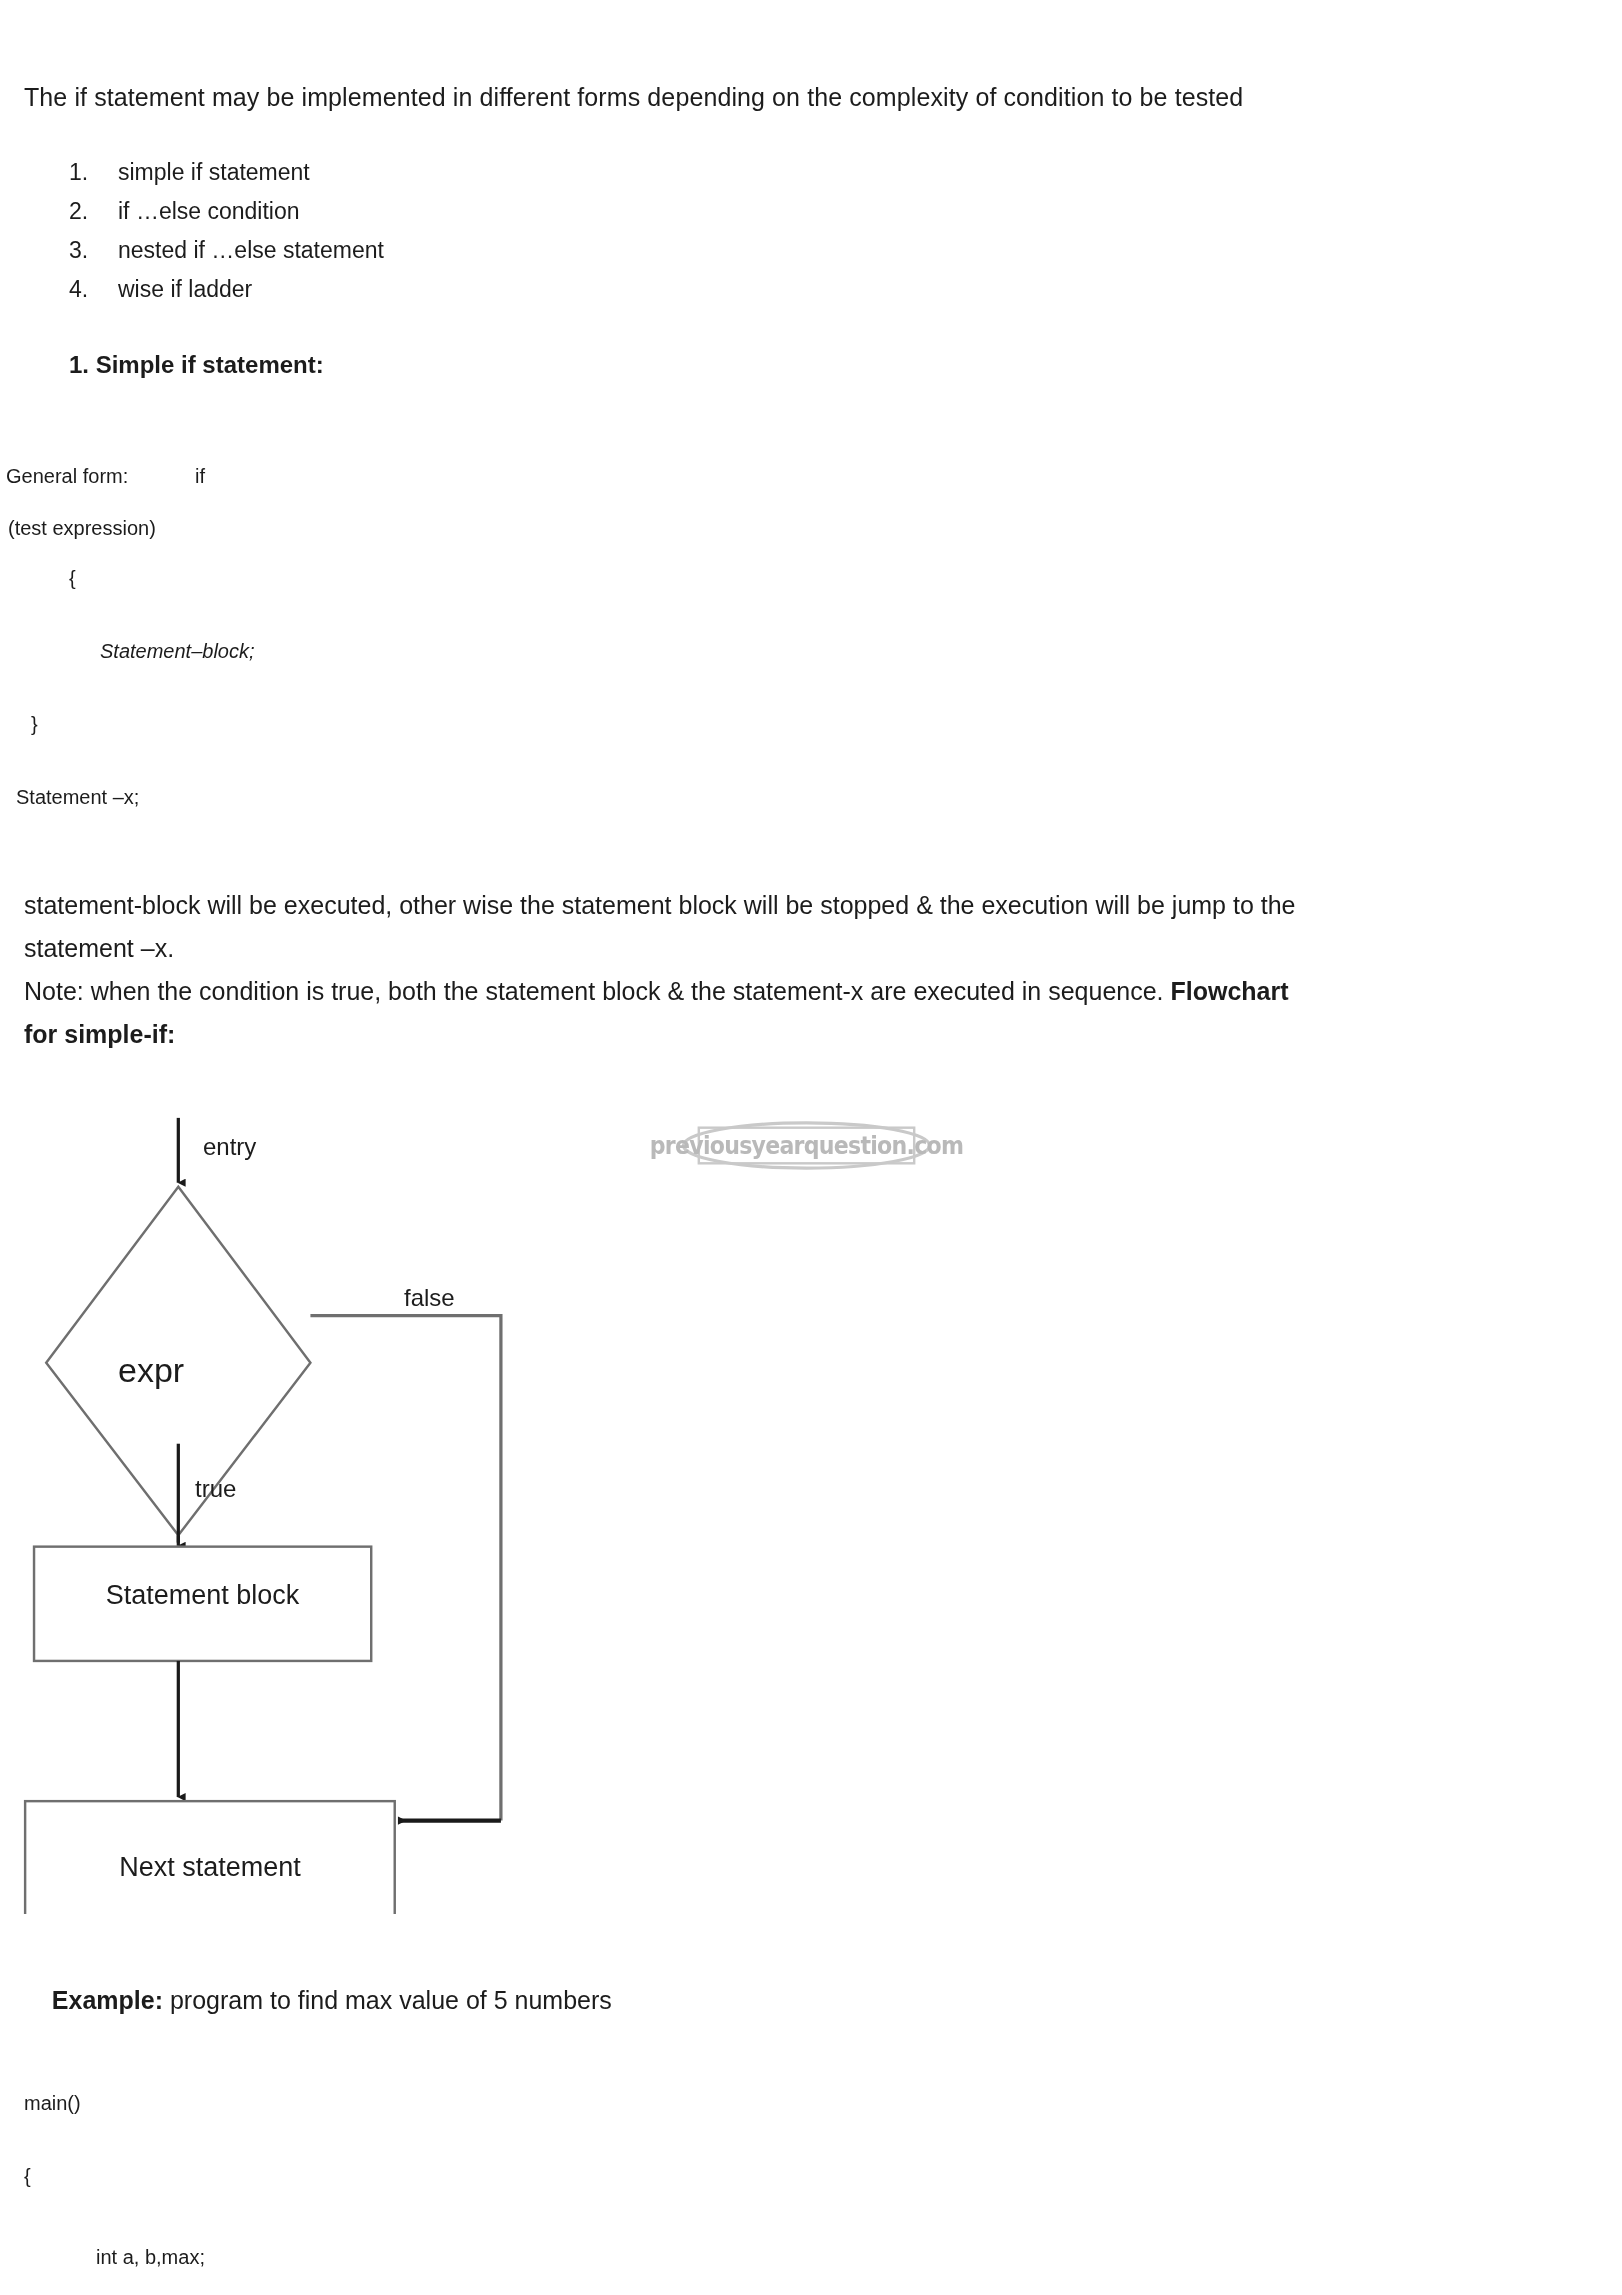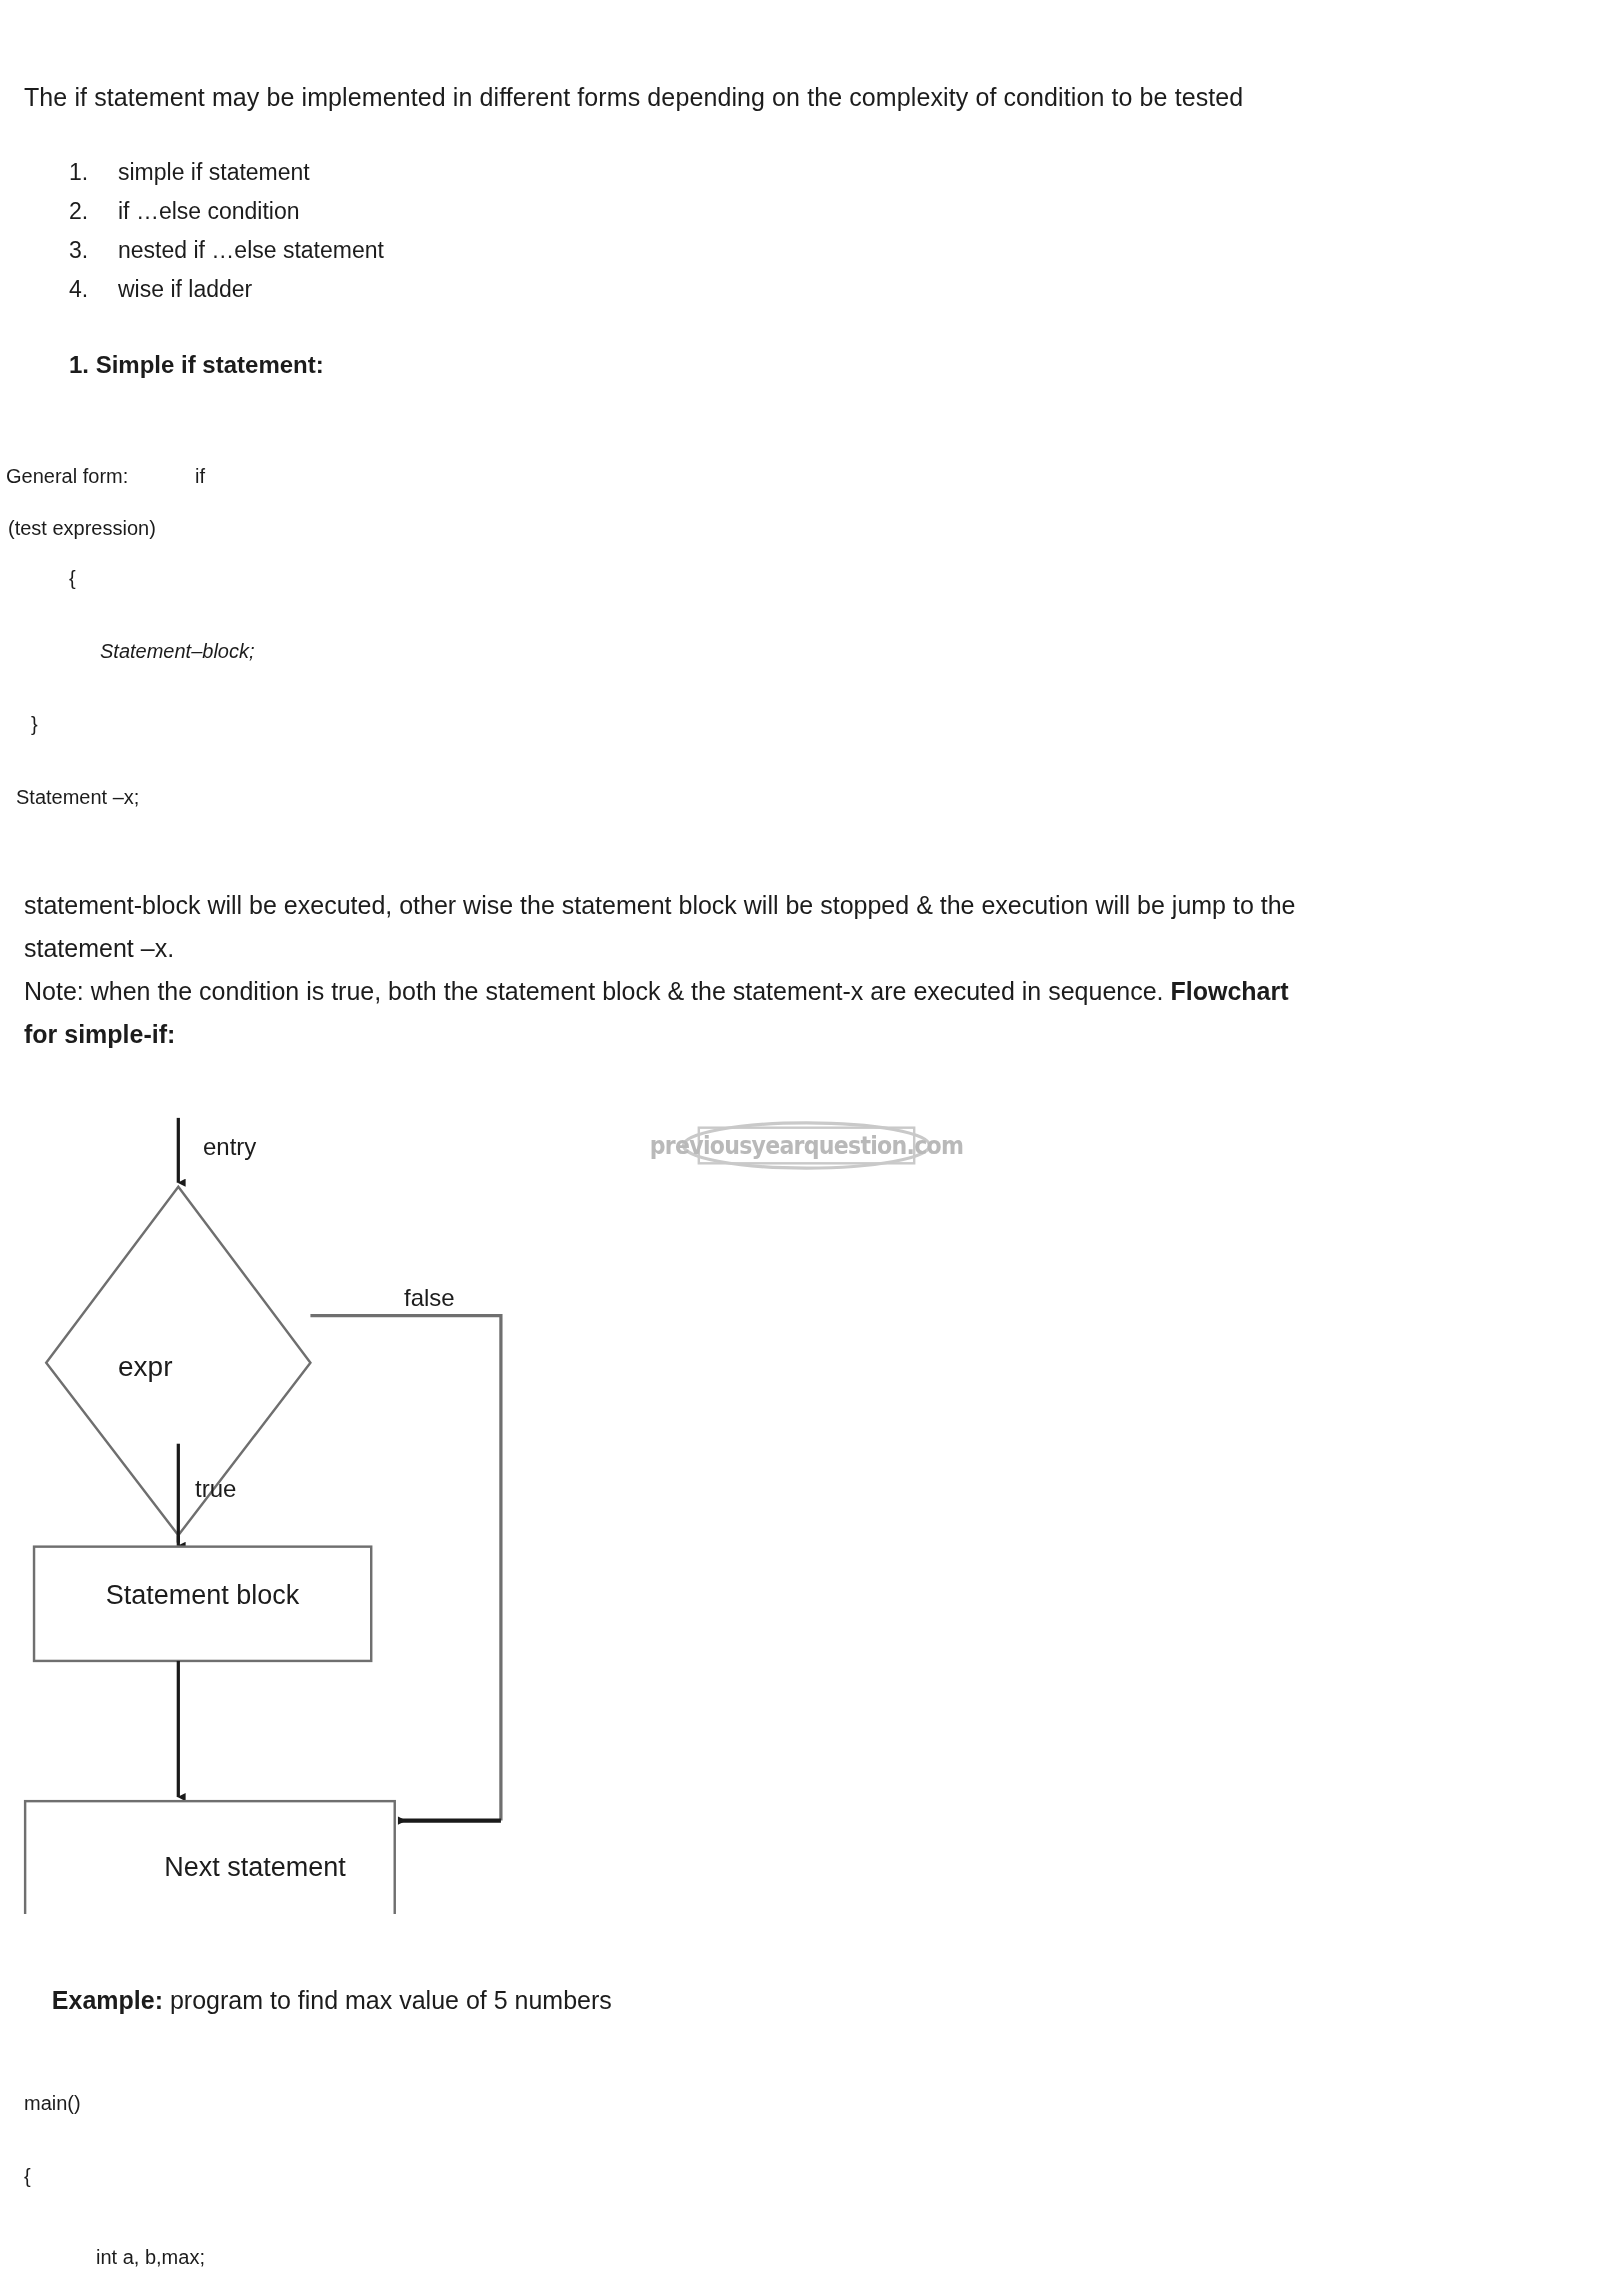--- a/index.html
+++ b/index.html
@@ -121,21 +121,20 @@
     left: 34px; top: 1547px;
     width: 337px; height: 96px;
     display: flex; align-items: center; justify-content: center;
     font-size: 27px;
   }
   #label-nextstmt{
     left: 25px; top: 1802px;
     width: 370px; height: 130px;
     display: flex; align-items: center; justify-content: center;
     font-size: 27px;
-    padding-left: 45px;
   }
 
   
   #watermark {
     position: absolute;
     left: 681px;
     top: 1113px;
     width: 251px;
     height: 65px;
   }
@@ -234,21 +233,21 @@
       <line x1="220" y1="698" x2="220" y2="866" stroke="#1a1a1a" stroke-width="4" marker-end="url(#arrowDown)"></line>
 
       <rect x="31" y="871" width="456" height="160" fill="#ffffff" stroke="#6f6f6f" stroke-width="3"></rect>
     </svg>
 
   </div>
 
   <div class="flow-label" id="label-entry">entry</div>
   <div class="flow-label" id="label-false">false</div>
   <div class="flow-label" id="label-true">true</div>
-  <div class="flow-label" style="left:118px; top:1351px; font-size:28px;">expr</div>
+  <div class="flow-label" style="left:118px; top:1351px; font-size:34px;">expr</div>
   <div class="flow-label" id="label-stmtblk">Statement block</div>
   <div class="flow-label" id="label-nextstmt">Next statement</div>
 
   <div id="watermark">
     <svg width="251" height="65" viewBox="0 0 310 80" xmlns="http://www.w3.org/2000/svg">
       <ellipse cx="155" cy="40" rx="152" ry="28" fill="none" stroke="#c9c9c9" stroke-width="4"></ellipse>
       <rect x="22" y="18" width="266" height="44" fill="none" stroke="#c9c9c9" stroke-width="3"></rect>
     </svg>
     <div id="wm-text">previousyearquestion.com</div>
   </div>

